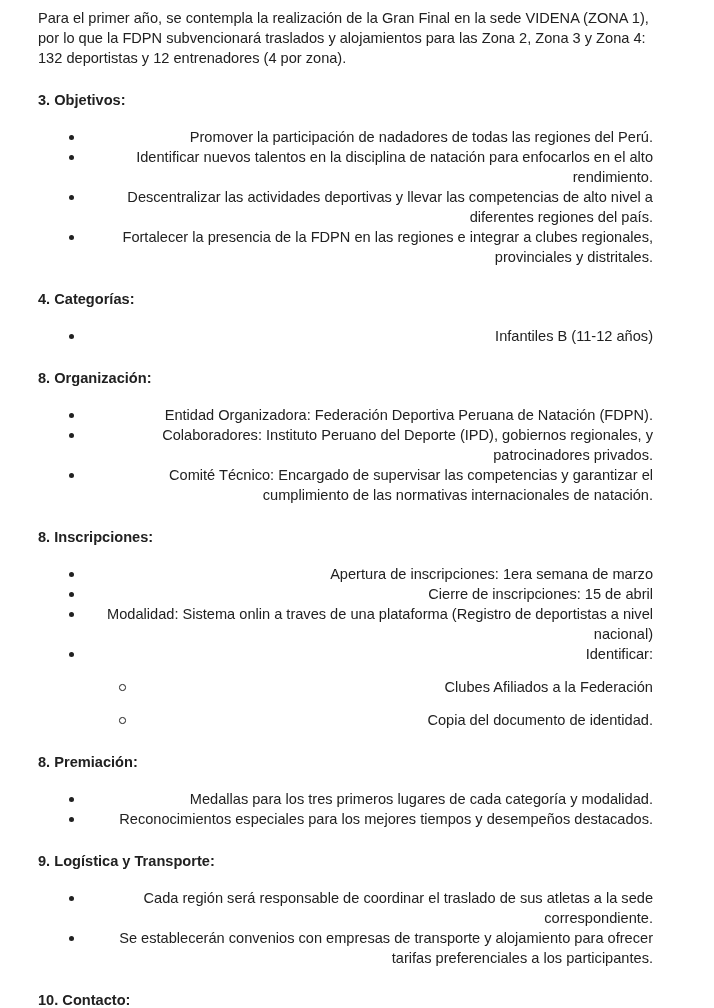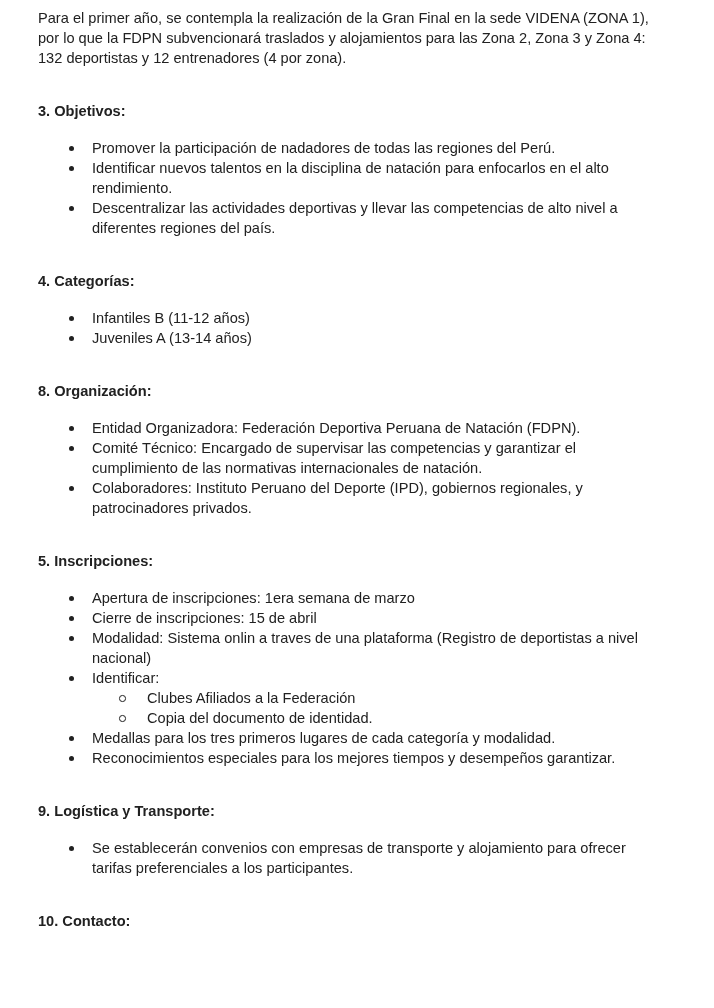--- a/index.html
+++ b/index.html
@@ -21,27 +21,28 @@
     width: 686px;
     height: 1008px;
     padding: 8px 33px 0 38px;
   }
   .para {
     margin: 0;
   }
   .heading {
     font-size: 14.6px;
     font-weight: 700;
-    margin: 33px 0 17px 0;
+    margin: 22px 0 17px 0;
     line-height: 20px;
   }
   ul.bullets {
     list-style: none;
     margin: 0;
     padding: 0;
+    text-align: right;
   }
   li.bullet {
     position: relative;
     padding-left: 54px;
   }
   li.bullet::before {
     content: "";
     position: absolute;
     left: 31px;
     top: 7.5px;
@@ -51,20 +52,21 @@
     background: #212121;
   }
   ul.subbullets {
     list-style: none;
     margin: 0;
     padding: 0;
   }
   li.subbullet {
     position: relative;
     padding-left: 55px;
+    margin-top: 13px;
   }
   li.subbullet::before {
     content: "";
     position: absolute;
     left: 27px;
     top: 7px;
     width: 4.5px;
     height: 4.5px;
     border: 1.3px solid #212121;
     border-radius: 50%;
@@ -82,71 +84,73 @@
   <div id="sections">
   <section class="section">
     <h3 class="heading">3. Objetivos:</h3>
     <ul class="bullets">
   <li class="bullet"><span class="rest">Promover la participación de nadadores de todas las regiones del Perú.</span></li>
 
   <li class="bullet"><span class="rest">Identificar nuevos talentos en la disciplina de natación para enfocarlos en el alto rendimiento.</span></li>
 
   <li class="bullet"><span class="rest">Descentralizar las actividades deportivas y llevar las competencias de alto nivel a diferentes regiones del país.</span></li>
 
+  <li class="bullet"><span class="rest">Fortalecer la presencia de la FDPN en las regiones e integrar a clubes regionales, provinciales y distritales.</span></li>
 </ul>
   </section>
 
   <section class="section">
     <h3 class="heading">4. Categorías:</h3>
     <ul class="bullets">
   <li class="bullet"><span class="rest">Infantiles B (11-12 años)</span></li>
 
-  <li class="bullet"><span class="rest">Juveniles A (13-14 años)</span></li>
 </ul>
   </section>
 
   <section class="section">
     <h3 class="heading">8. Organización:</h3>
     <ul class="bullets">
   <li class="bullet"><span class="lead">Entidad Organizadora:</span><span class="rest"> Federación Deportiva Peruana de Natación (FDPN).</span></li>
 
+  <li class="bullet"><span class="lead">Colaboradores:</span><span class="rest"> Instituto Peruano del Deporte (IPD), gobiernos regionales, y patrocinadores privados.</span></li>
+
   <li class="bullet"><span class="lead">Comité Técnico:</span><span class="rest"> Encargado de supervisar las competencias y garantizar el cumplimiento de las normativas internacionales de natación.</span></li>
-
-  <li class="bullet"><span class="lead">Colaboradores:</span><span class="rest"> Instituto Peruano del Deporte (IPD), gobiernos regionales, y patrocinadores privados.</span></li>
 </ul>
   </section>
 
   <section class="section">
-    <h3 class="heading">5. Inscripciones:</h3>
+    <h3 class="heading">8. Inscripciones:</h3>
     <ul class="bullets">
   <li class="bullet"><span class="rest">Apertura de inscripciones: 1era semana de marzo</span></li>
 
   <li class="bullet"><span class="rest">Cierre de inscripciones: 15 de abril</span></li>
 
   <li class="bullet"><span class="rest">Modalidad: Sistema onlin a traves de una plataforma (Registro de deportistas a nivel nacional)</span></li>
 
   <li class="bullet"><span class="rest">Identificar:</span><ul class="subbullets">
   <li class="subbullet">Clubes Afiliados a la Federación</li>
 
   <li class="subbullet">Copia del documento de identidad.</li>
 </ul></li>
 </ul>
   </section>
 
   <section class="section">
+    <h3 class="heading">8. Premiación:</h3>
     <ul class="bullets">
   <li class="bullet"><span class="rest">Medallas para los tres primeros lugares de cada categoría y modalidad.</span></li>
 
-  <li class="bullet"><span class="rest">Reconocimientos especiales para los mejores tiempos y desempeños garantizar.</span></li>
+  <li class="bullet"><span class="rest">Reconocimientos especiales para los mejores tiempos y desempeños destacados.</span></li>
 </ul>
   </section>
 
   <section class="section">
     <h3 class="heading">9. Logística y Transporte:</h3>
     <ul class="bullets">
+  <li class="bullet"><span class="rest">Cada región será responsable de coordinar el traslado de sus atletas a la sede correspondiente.</span></li>
 
   <li class="bullet"><span class="rest">Se establecerán convenios con empresas de transporte y alojamiento para ofrecer tarifas preferenciales a los participantes.</span></li>
 </ul>
   </section>
 
   <section class="section">
     <h3 class="heading">10. Contacto:</h3>
 
   </section>
 </div>

